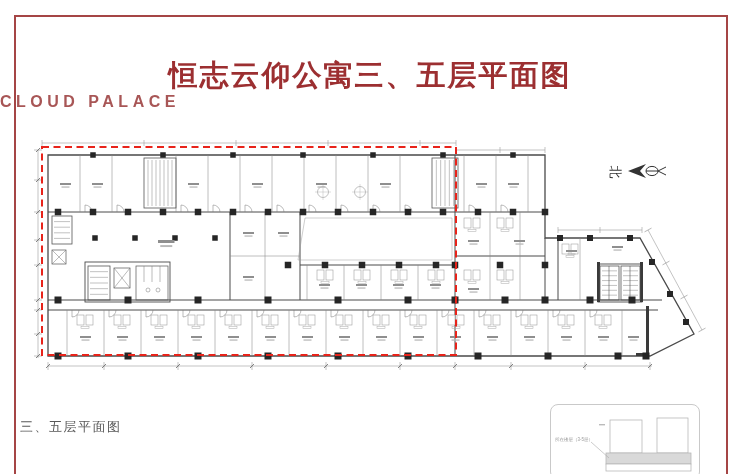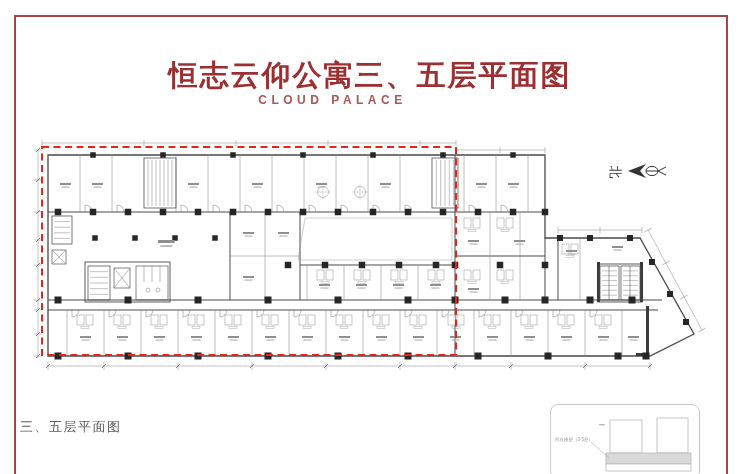--- a/index.html
+++ b/index.html
@@ -2,22 +2,22 @@
 <html><head>
 <meta charset="utf-8">
 <style>
   html,body{margin:0;padding:0;background:#fff;}
   .page{position:relative;width:740px;height:474px;background:#ffffff;overflow:hidden;
         font-family:"Liberation Sans","DejaVu Sans",sans-serif;}
   .frame{position:absolute;left:14px;top:15px;width:710px;height:470px;
          border-top:2px solid #a54545;border-left:2px solid #a54545;border-right:2px solid #a54545;}
   .title{position:absolute;left:0;top:56px;width:740px;text-align:center;
          font-size:29px;font-weight:700;letter-spacing:2px;color:#9c2f31;}
-  .subtitle{position:absolute;left:0;top:93px;width:665px;text-align:center;
-            font-size:12px;font-weight:600;letter-spacing:4.5px;color:#a85656;}
+  .subtitle{position:absolute;left:0;top:93px;width:665px;
+            font-size:16px;font-weight:600;letter-spacing:4.5px;color:#a85656;}
   .caption{position:absolute;left:0;top:418px;width:740px;
            font-size:13px;letter-spacing:1.5px;color:#585858;margin-left:20px;}
   svg.plan{position:absolute;left:0;top:0;}
   .inset{position:absolute;left:550px;top:404px;width:148px;height:74px;
          border:1px solid #c9c9c9;border-radius:8px;background:#fff;}
   .inset svg{position:absolute;left:0;top:0;}
   .ins-lbl{font-size:4.5px;fill:#9a9a9a;}
 </style>
 </head>
 <body>

